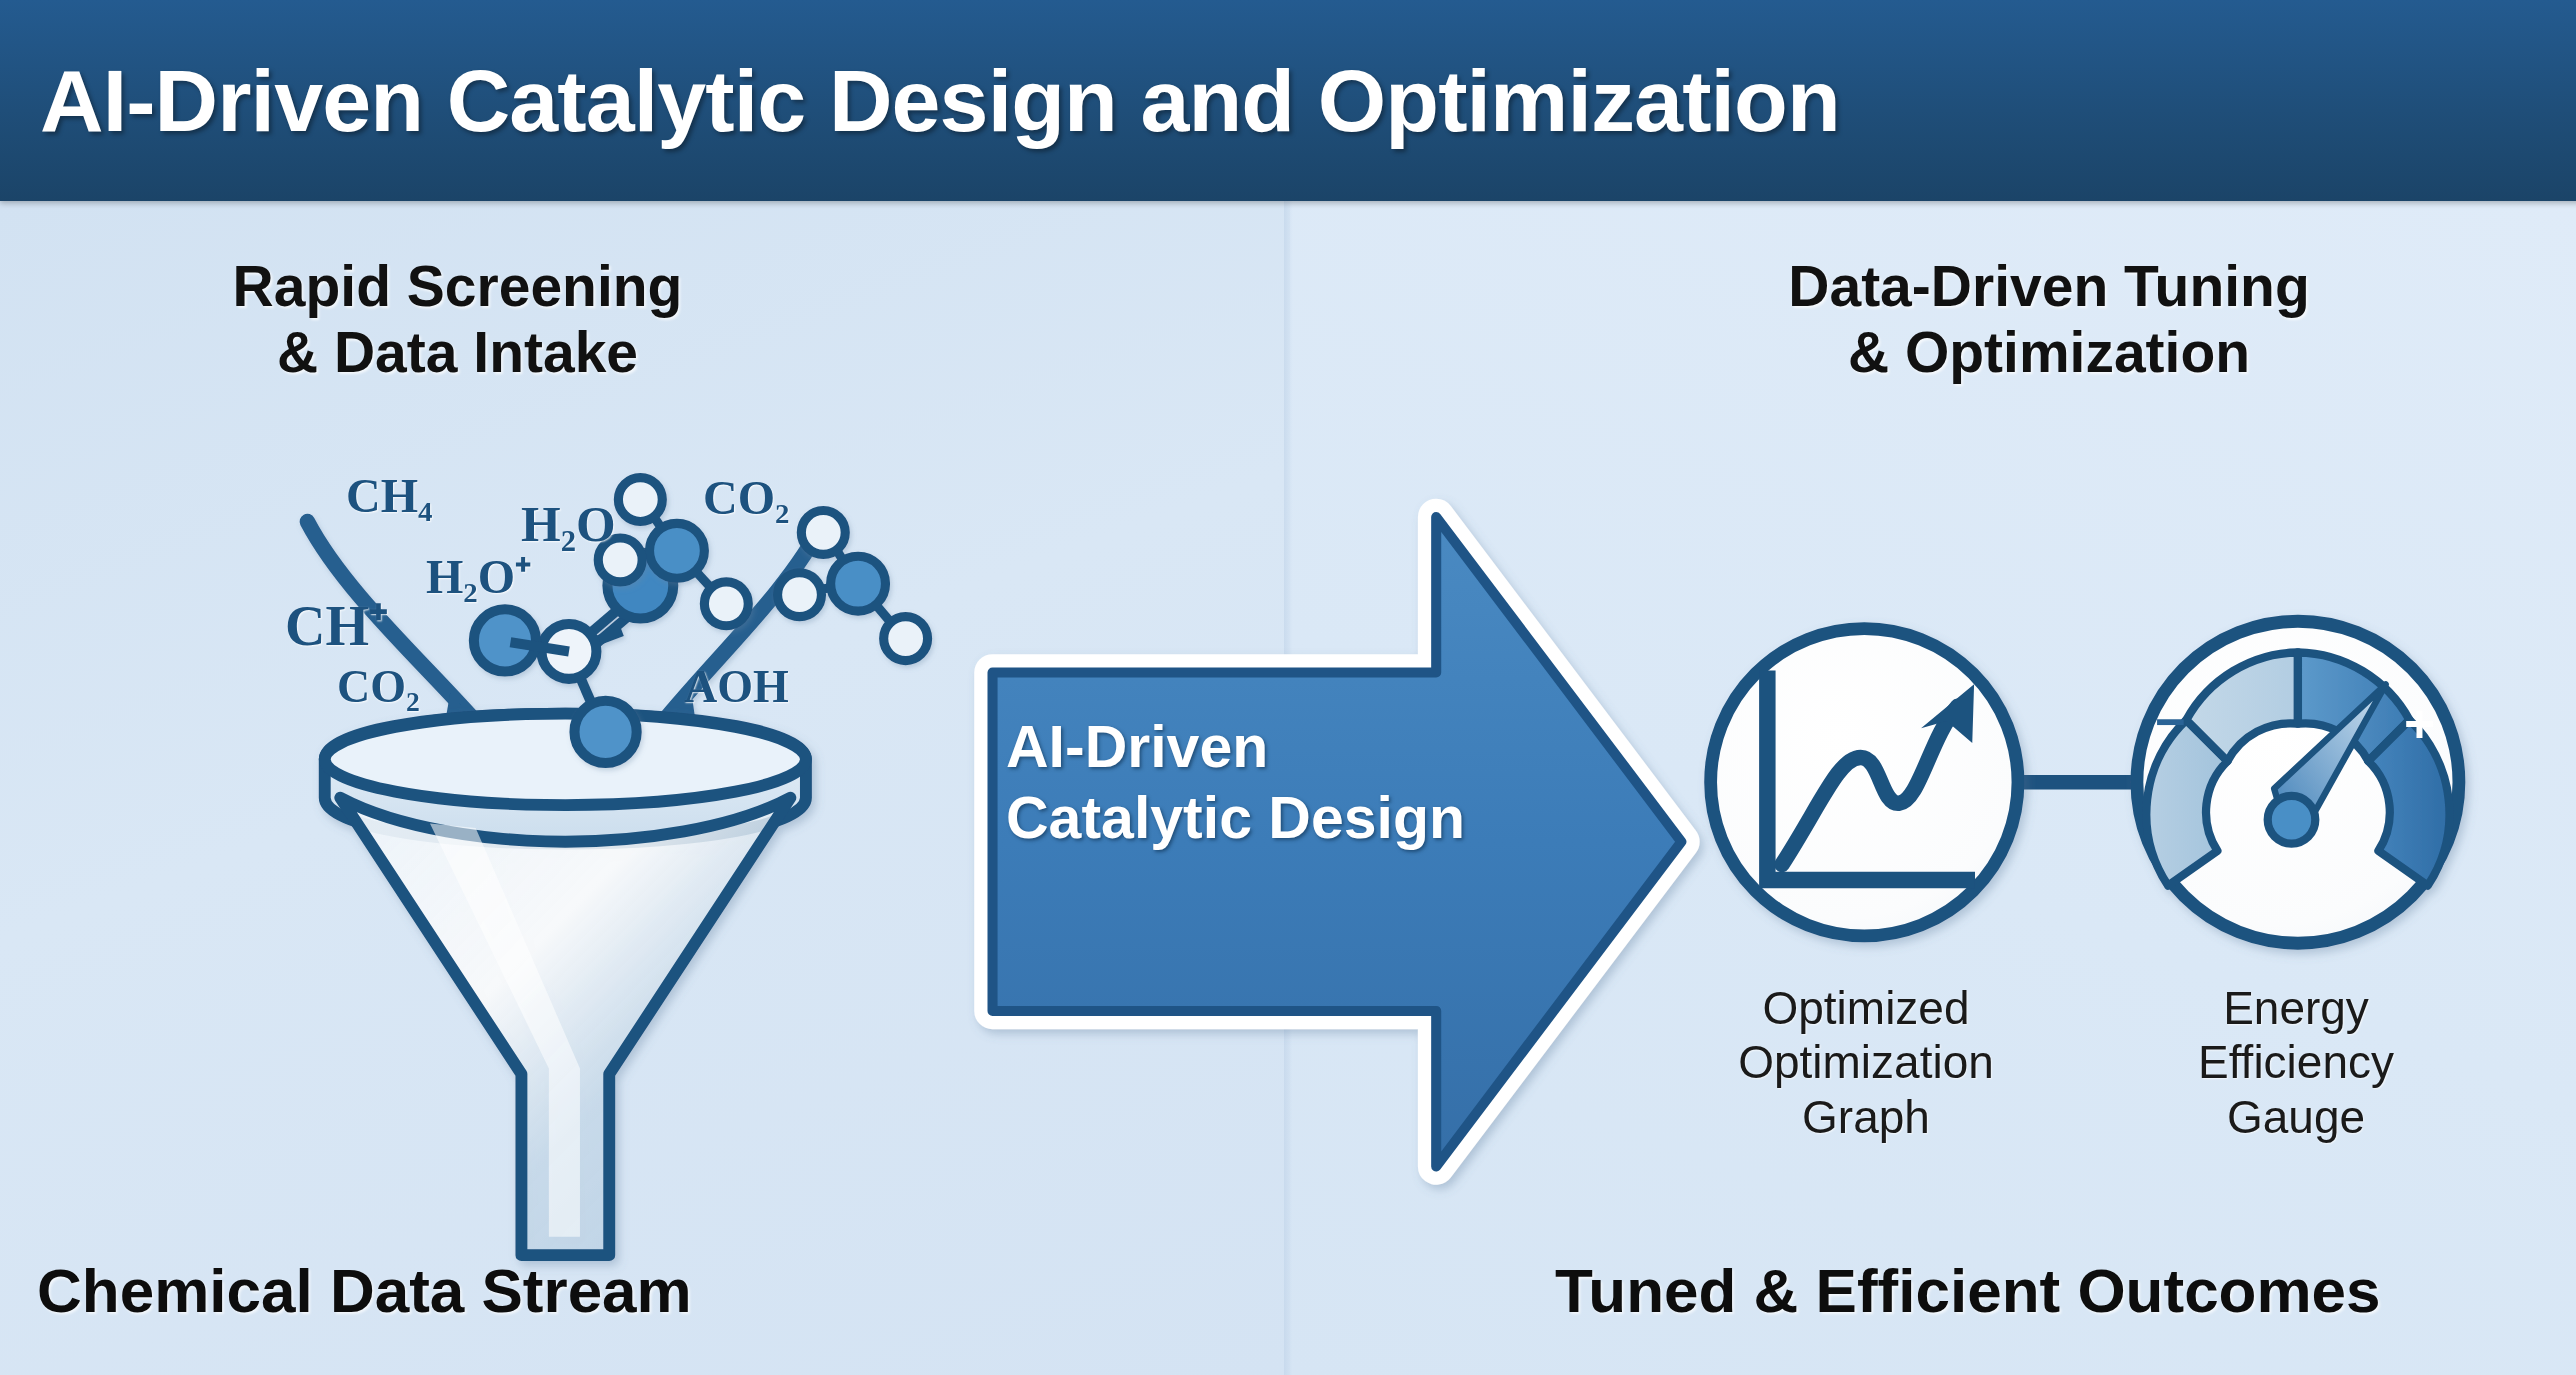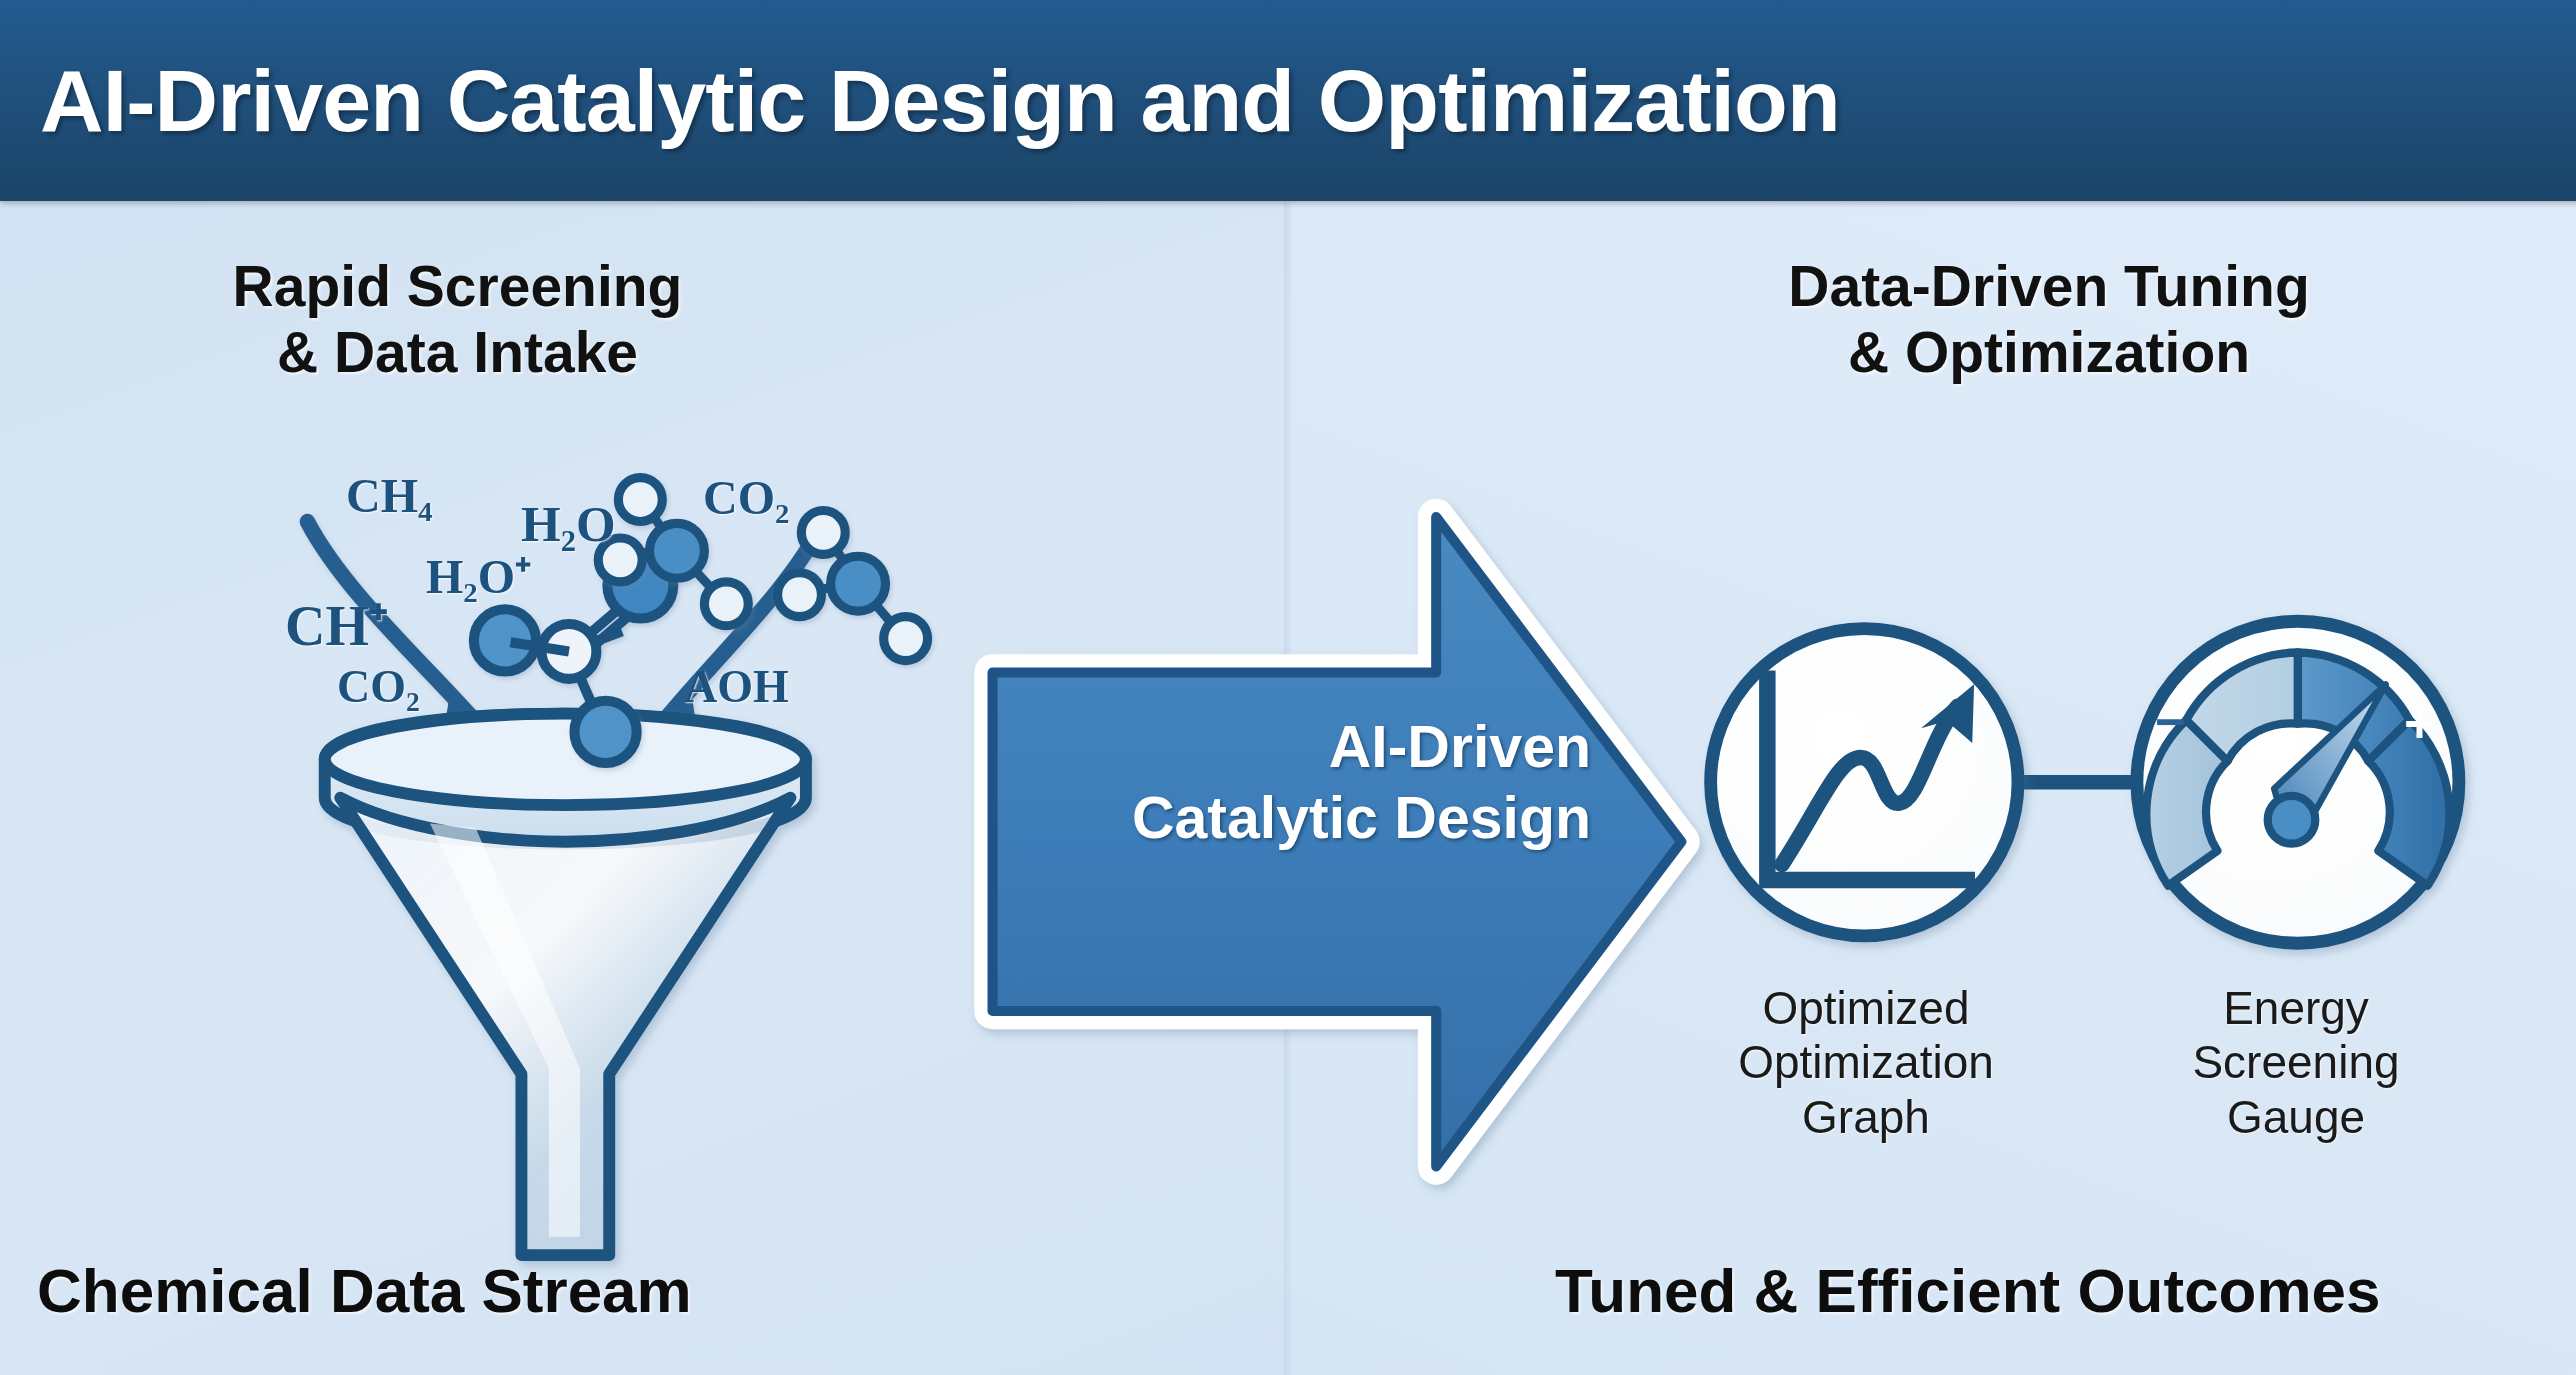--- a/index.html
+++ b/index.html
@@ -111,21 +111,21 @@
     left: 0; top: 0;
     width: 2576px; height: 1376px;
     pointer-events: none;
   }
 
   
   .arrow-text {
     position: absolute;
     left: 1006px; top: 712px;
     width: 585px;
-    text-align: right;
+    text-align: left;
     color: #ffffff;
     font-size: 59px;
     font-weight: 700;
     line-height: 1.2;
     text-shadow: 1.8px 1.8px 3.7px rgba(10,40,70,0.55);
     white-space: nowrap;
   }
 
   
   .icon-caption {
@@ -337,21 +337,21 @@
   <div class="gauge-sign" id="gauge-plus">+</div>
 
   <div class="icon-caption" id="caption-graph">
     <span>Optimized</span><br>
     <span>Optimization</span><br>
     <span>Graph</span>
   </div>
 
   <div class="icon-caption" id="caption-gauge">
     <span>Energy</span><br>
-    <span>Screening</span><br>
+    <span>Efficiency</span><br>
     <span>Gauge</span>
   </div>
 
   <div class="bottom-caption" id="caption-left">Chemical Data Stream</div>
   <div class="bottom-caption" id="caption-right">Tuned &amp; Efficient Outcomes</div>
 
 </div>
 
 
 </body></html>

